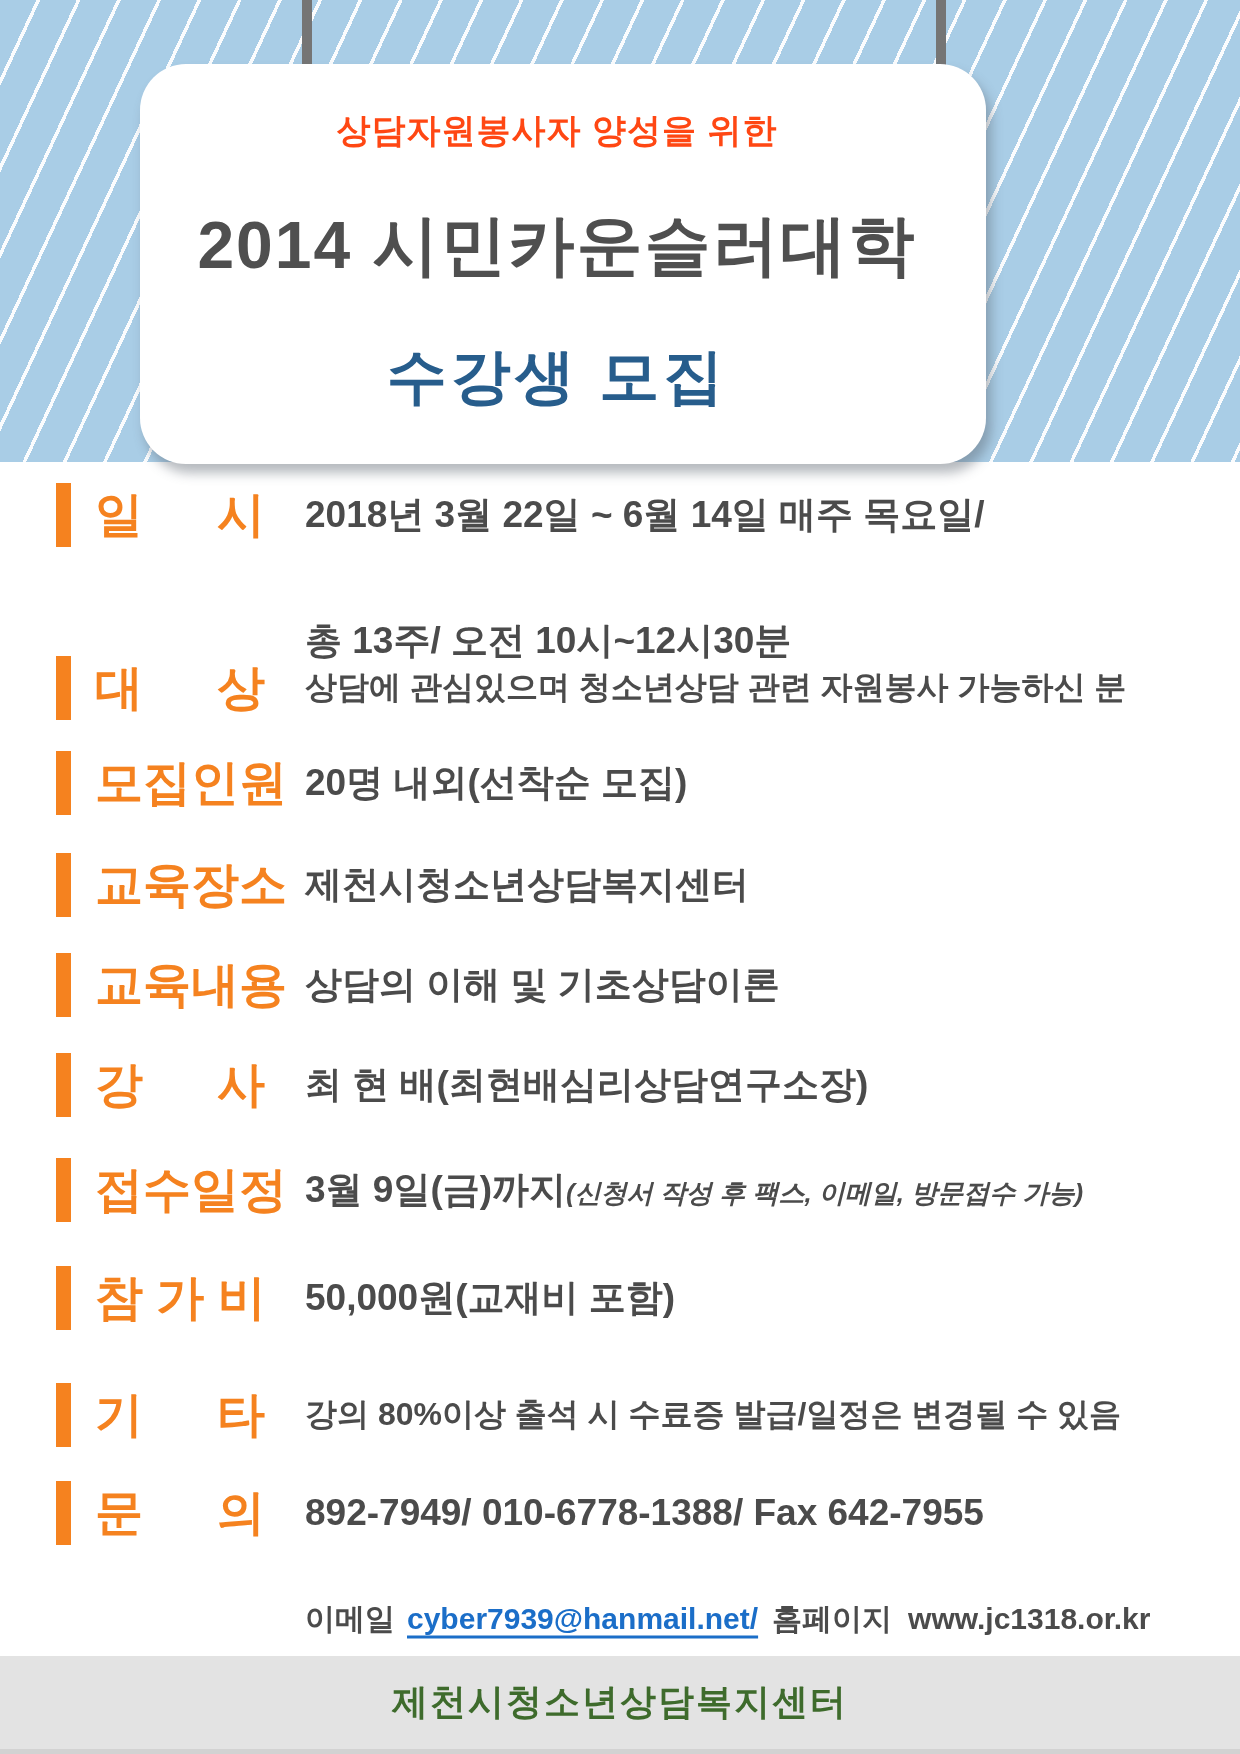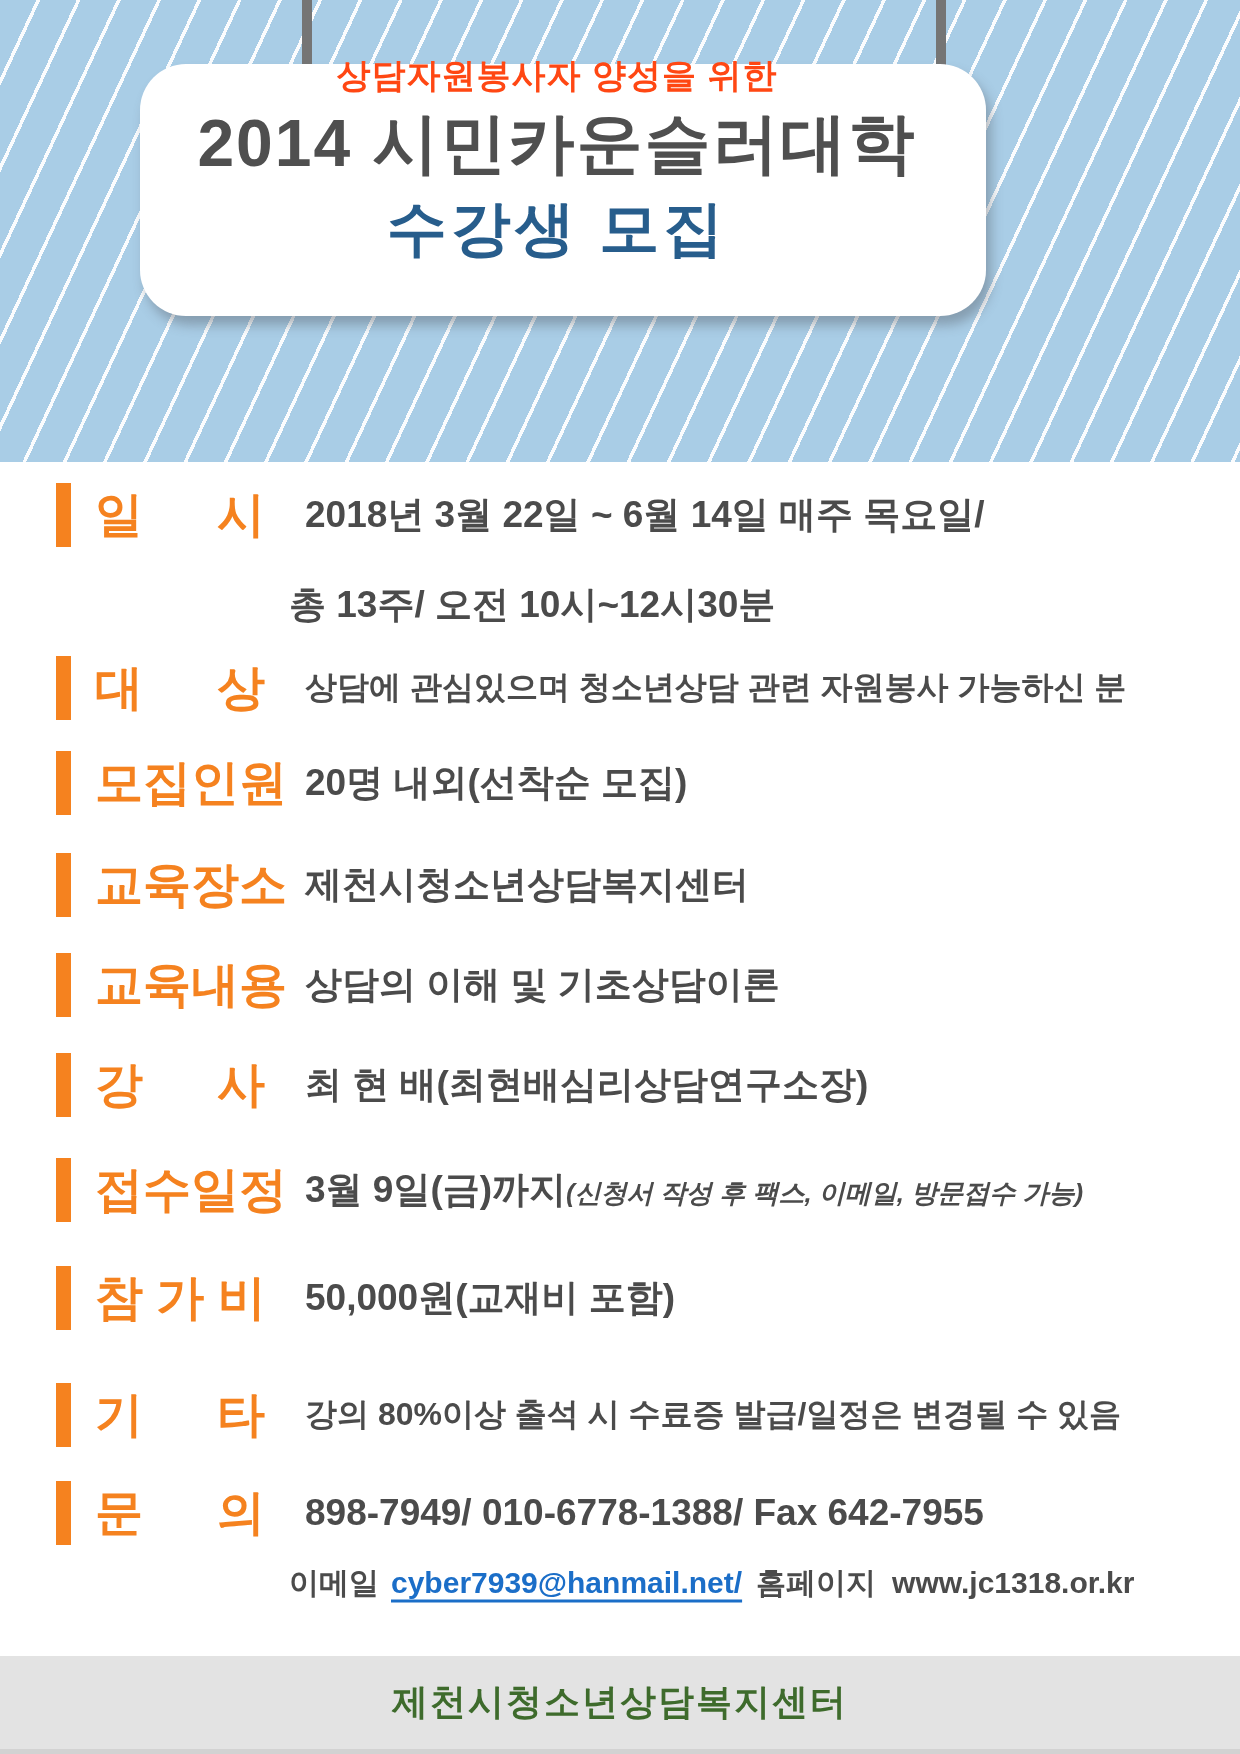--- a/index.html
+++ b/index.html
@@ -19,24 +19,24 @@
       rgba(255,255,255,0) 0px, rgba(255,255,255,0) 33px,
       rgba(255,255,255,.95) 33px, rgba(255,255,255,.95) 36.5px);
   }
   .rod{position:absolute;top:0;width:10px;height:88px;background:var(--rod-gray,#757575);}
   .rod-left{left:302px;}
   .rod-right{left:936px;}
   .pin{position:absolute;top:81px;width:27px;height:27px;border-radius:50%;background:var(--pin-dark,#3B3B3B);}
   .pin-left{left:294px;}
   .pin-right{left:928px;}
   .card{
-    position:absolute;left:140px;top:64px;width:846px;height:252px;
+    position:absolute;left:140px;top:64px;width:846px;height:400px;
     background:#ffffff;border-radius:46px;
     box-shadow:5px 9px 12px rgba(90,100,110,.45);
-    display:flex;flex-direction:column;align-items:center;justify-content:flex-end;
+    display:flex;flex-direction:column;align-items:center;justify-content:space-between;
     padding:44px 12px 46px 0;box-sizing:border-box;
     text-align:center;
   }
   .card-sub{font-size:34px;font-weight:bold;color:var(--headline-red,#FF4713);letter-spacing:1px;}
   .card-title{font-size:66px;font-weight:bold;color:var(--headline-dark,#4F4F4F);letter-spacing:2px;}
   .card-title2{font-size:60px;font-weight:bold;color:var(--headline-blue,#275D8C);letter-spacing:4px;}
 
   
   .row{
     position:absolute;left:56px;transform:translateY(-50%);
@@ -45,22 +45,22 @@
   .bar{width:15px;height:64px;background:var(--accent-orange,#F5821F);flex:none;margin-right:24px;}
   .label{
     width:170px;flex:none;margin-right:40px;
     font-size:48px;font-weight:bold;color:var(--accent-orange,#F5821F);
     text-align:justify;text-align-last:justify;
   }
   .content{font-size:37px;font-weight:bold;color:var(--body-text,#4B4B4B);white-space:nowrap;}
   .content.long{font-size:32px;}
   .note{font-size:26px;font-weight:bold;color:var(--body-text,#4B4B4B);font-style:italic;}
   .cont{
-    position:absolute;left:289px;transform:translateY(-50%);
-    font-size:37px;font-weight:bold;color:var(--body-text,#4B4B4B);white-space:nowrap;
+    position:absolute;left:305px;transform:translateY(-50%);
+    font-size:37px;font-weight:bold;color:var(--body-text,#4B4B4B);white-space:nowrap;margin-top:36px;
   }
   .contact-line{font-size:30px;}
   .c-label{color:var(--body-text,#4B4B4B);}
   .c-link{
     color:var(--link-blue,#1B6EC8);text-decoration:underline;
     text-underline-offset:7px;margin:0 14px 0 12px;cursor:pointer;
   }
   .c-url{margin-left:16px;color:var(--body-text,#4B4B4B);}
 
   
@@ -143,21 +143,21 @@
 
   <div class="row" style="top:1415px">
     <span class="bar"></span>
     <span class="label">기 타</span>
     <span class="content long">강의 80%이상 출석 시 수료증 발급/일정은 변경될 수 있음</span>
   </div>
 
   <div class="row" style="top:1513px">
     <span class="bar"></span>
     <span class="label">문 의</span>
-    <span class="content">898-7949/ 010-6778-1388/ Fax 642-7955</span>
+    <span class="content">892-7949/ 010-6778-1388/ Fax 642-7955</span>
   </div>
 
   <div class="cont contact-line" style="top:1583px">
     <span class="c-label">이메일</span><a class="c-link">cyber7939@hanmail.net/</a><span class="c-label">홈페이지</span><span class="c-url">www.jc1318.or.kr</span>
   </div>
 
   <div class="footer">
     <div class="footer-org">제천시청소년상담복지센터</div>
   </div>
 

